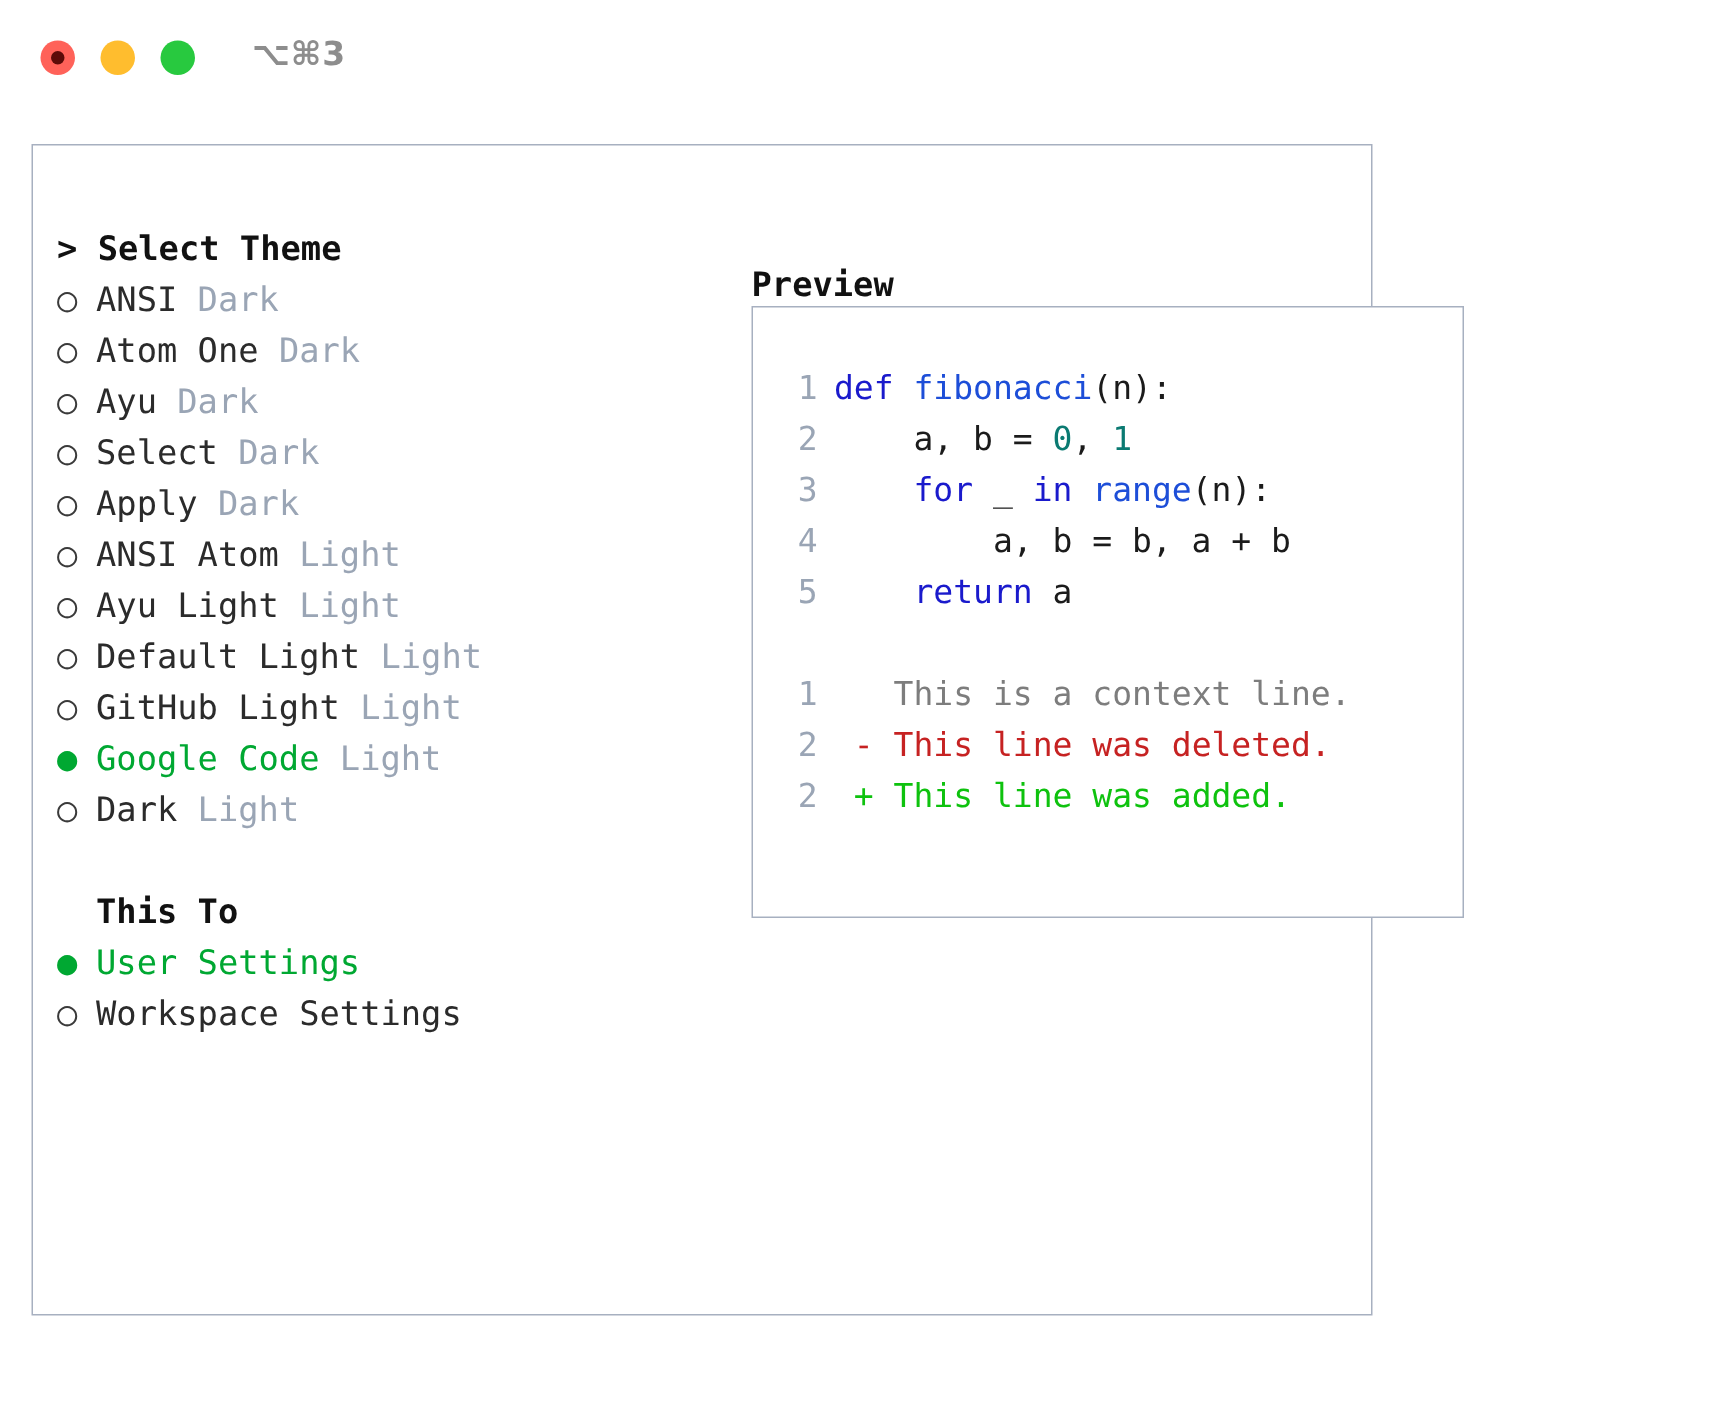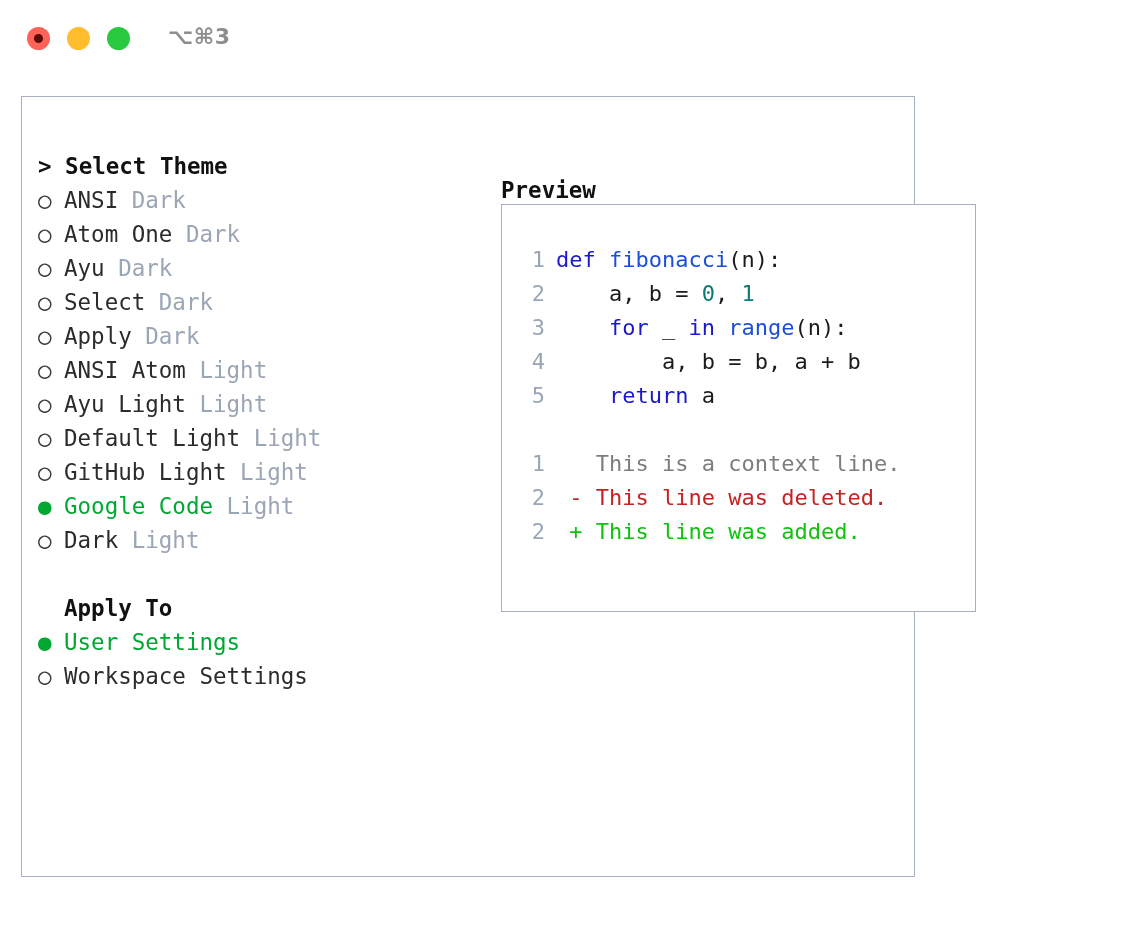--- a/index.html
+++ b/index.html
@@ -189,21 +189,21 @@
           <div class="row"><span class="marker">○</span><span class="label">Apply</span> <span class="variant">Dark</span></div>
           <div class="row"><span class="marker">○</span><span class="label">ANSI Atom</span> <span class="variant">Light</span></div>
           <div class="row"><span class="marker">○</span><span class="label">Ayu Light</span> <span class="variant">Light</span></div>
           <div class="row"><span class="marker">○</span><span class="label">Default Light</span> <span class="variant">Light</span></div>
           <div class="row"><span class="marker">○</span><span class="label">GitHub Light</span> <span class="variant">Light</span></div>
           <div class="row"><span class="marker sel">●</span><span class="label sel">Google Code</span> <span class="variant">Light</span></div>
           <div class="row"><span class="marker">○</span><span class="label">Dark</span> <span class="variant">Light</span></div>
         </div>
 
       <div class="row hdr" id="apply-header">
-        <span class="marker blank">○</span><span>Apply To</span>
+        <span class="marker blank">○</span><span>This To</span>
       </div>
       <div id="apply-list">
           <div class="row"><span class="marker sel">●</span><span class="label sel">User Settings</span></div>
           <div class="row"><span class="marker">○</span><span class="label">Workspace Settings</span></div>
         </div>
     </div>
 
 
     <div id="right-col">
       <div id="preview-title">Preview</div>

